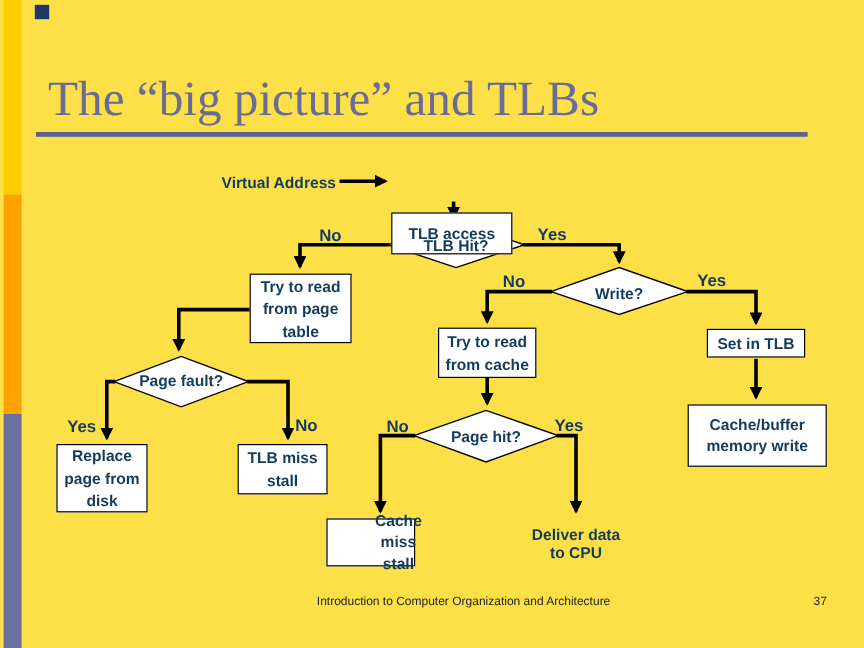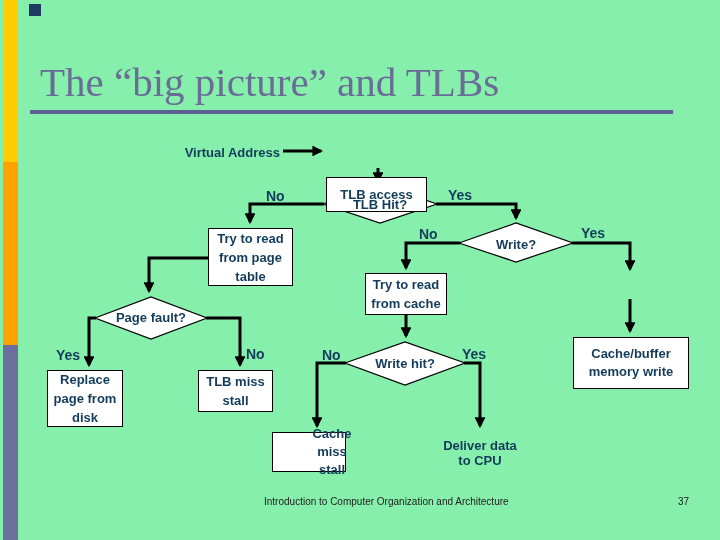--- a/index.html
+++ b/index.html
@@ -1,17 +1,17 @@
 <!DOCTYPE html>
 <html><head>
 <meta charset="utf-8">
 <style>
   html,body{margin:0;padding:0;background:#888;}
   .slide{
-    position:relative;width:720px;height:540px;background:#86efac;
+    position:relative;width:720px;height:540px;background:#fde047;
     overflow:hidden;font-family:"Liberation Sans",sans-serif;
   }
   
   .bar{position:absolute;left:3px;width:15px;}
   .bar.yellow{top:0;height:162px;background:#FFCC00;}
   .bar.orange{top:162px;height:183px;background:#FFA200;}
   .bar.slate{top:345px;height:195px;background:#6B6F9E;}
   .corner-square{position:absolute;left:29px;top:4px;width:12px;height:12px;background:#1F3864;}
   
   .title{
@@ -88,34 +88,35 @@
   <div class="plain" style="left:168px;top:145px;width:112px;text-align:right;font-size:13px;">Virtual Address</div>
   <div class="plain" style="left:430px;top:438px;width:100px;">Deliver data
 to CPU</div>
 
   <div class="node" style="left:326px;top:133px;width:101px;height:35px;margin-top:44px;">TLB access</div>
   <div class="node" style="left:208px;top:228px;width:85px;height:58px;">Try to read
 from page
 table</div>
   <div class="node" style="left:365px;top:273px;width:82px;height:42px;">Try to read
 from cache</div>
+  <div class="node" style="left:589px;top:274px;width:82px;height:24px;">Set in TLB</div>
   <div class="node" style="left:47px;top:370px;width:76px;height:57px;">Replace
 page from
 disk</div>
   <div class="node" style="left:198px;top:370px;width:75px;height:42px;">TLB miss
 stall</div>
   <div class="node" style="left:272px;top:432px;width:74px;height:40px;line-height:18px;padding-left:46px;">Cache miss
 stall</div>
   <div class="node" style="left:573px;top:337px;width:116px;height:52px;line-height:18px;">Cache/buffer
 memory write</div>
 
   <div class="dlabel" style="left:324px;top:197px;">TLB Hit?</div>
   <div class="dlabel" style="left:460px;top:237px;text-align:center;">Write?</div>
   <div class="dlabel" style="left:95px;top:310px;">Page fault?</div>
-  <div class="dlabel" style="left:349px;top:356px;">Write hit?</div>
+  <div class="dlabel" style="left:349px;top:356px;">Page hit?</div>
 
   <div class="branch" style="left:266px;top:188px;">No</div>
   <div class="branch" style="left:448px;top:187px;">Yes</div>
   <div class="branch" style="left:419px;top:226px;">No</div>
   <div class="branch" style="left:581px;top:225px;">Yes</div>
   <div class="branch" style="left:56px;top:347px;">Yes</div>
   <div class="branch" style="left:246px;top:346px;">No</div>
   <div class="branch" style="left:322px;top:347px;">No</div>
   <div class="branch" style="left:462px;top:346px;">Yes</div>
 

